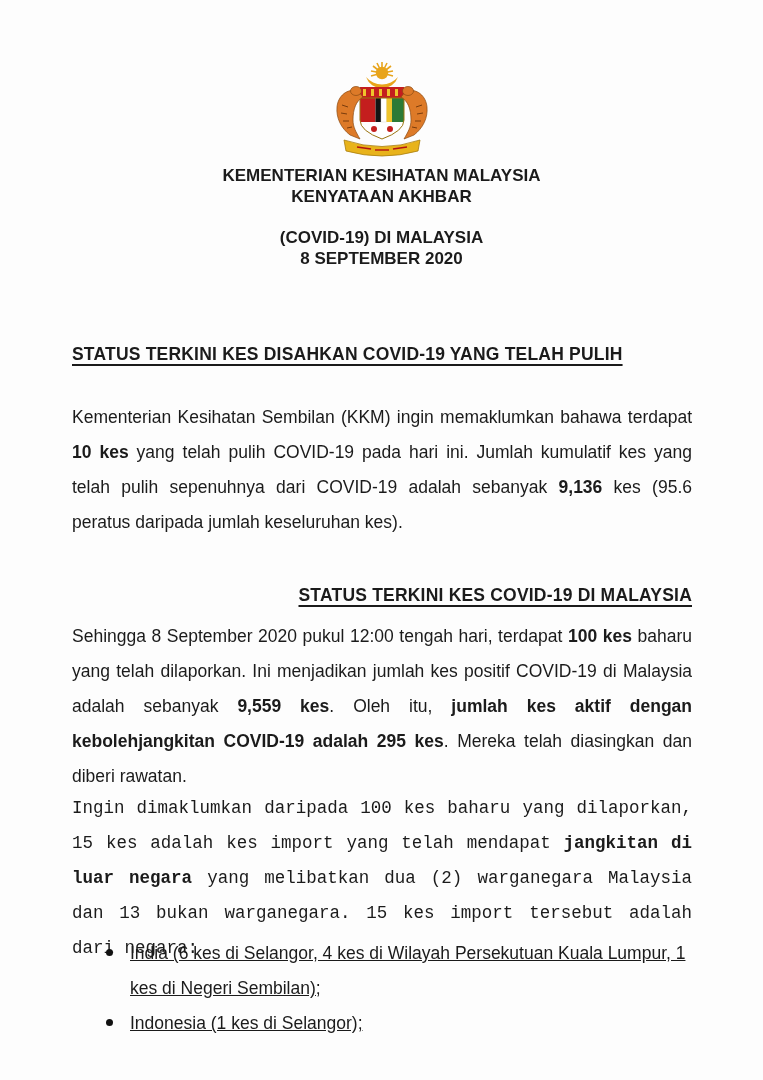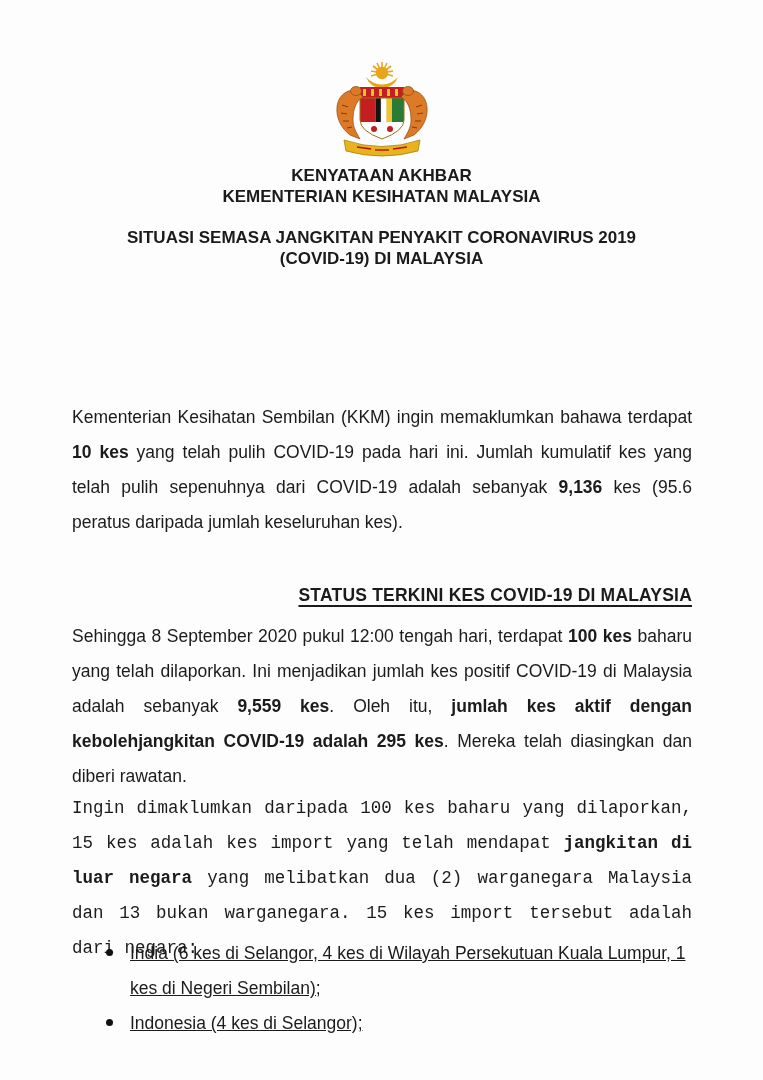--- a/index.html
+++ b/index.html
@@ -129,43 +129,44 @@
       <path d="M17,80 Q55,93 93,80 L91,91 Q55,101 19,91 Z" fill="#E8B31B" stroke="#a87d0e" stroke-width="0.8"></path>
       <g stroke="#B31212" stroke-width="1.4">
         <line x1="30" y1="87" x2="44" y2="89"></line>
           <line x1="48" y1="90" x2="62" y2="90"></line>
         <line x1="66" y1="89" x2="80" y2="87"></line>
       </g>
     </svg>
   </div>
 
   <div class="doc-header">
+    <div>KEMENTERIAN KESIHATAN MALAYSIA</div>
     <div>KENYATAAN AKHBAR</div>
-    <div>KEMENTERIAN KESIHATAN MALAYSIA</div>
     <div class="doc-title">
-      <div>SITUASI SEMASA JANGKITAN PENYAKIT CORONAVIRUS 2019</div>
       <div>(COVID-19) DI MALAYSIA</div>
+      <div>8 SEPTEMBER 2020</div>
     </div>
   </div>
 
+  <div class="content sec-heading h1">STATUS TERKINI KES DISAHKAN COVID-19 YANG TELAH PULIH</div>
 
   <div class="content para p1"><span>Kementerian Kesihatan Sembilan (KKM) ingin memaklumkan bahawa terdapat </span><span class="b">10 kes</span><span> yang telah pulih COVID-19 pada hari ini. Jumlah kumulatif kes yang telah pulih sepenuhnya dari COVID-19 adalah sebanyak </span><span class="b">9,136</span><span> kes (95.6 peratus daripada jumlah keseluruhan kes).</span></div>
 
   <div class="content sec-heading h2">STATUS TERKINI KES COVID-19 DI MALAYSIA</div>
 
   <div class="content para p2"><span>Sehingga 8 September 2020 pukul 12:00 tengah hari, terdapat </span><span class="b">100 kes</span><span> baharu yang telah dilaporkan. Ini menjadikan jumlah kes positif COVID-19 di Malaysia adalah sebanyak </span><span class="b">9,559 kes</span><span>. Oleh itu, </span><span class="b">jumlah kes aktif dengan kebolehjangkitan COVID-19 adalah 295 kes</span><span>. Mereka telah diasingkan dan diberi rawatan.</span></div>
 
   <div class="content para p3"><span>Ingin dimaklumkan daripada 100 kes baharu yang dilaporkan, 15 kes adalah kes import yang telah mendapat </span><span class="b">jangkitan di luar negara</span><span> yang melibatkan dua (2) warganegara Malaysia dan 13 bukan warganegara. 15 kes import tersebut adalah dari negara:</span></div>
 
   <div class="content bullets">
     <ul class="bullet-list">
       <li>
         <span class="bullet-dot"></span>
         <span>India (6 kes di Selangor, 4 kes di Wilayah Persekutuan Kuala Lumpur, 1 kes di Negeri Sembilan);</span>
       </li>
       <li>
         <span class="bullet-dot"></span>
-        <span>Indonesia (4 kes di Selangor);</span>
+        <span>Indonesia (1 kes di Selangor);</span>
       </li>
     </ul>
   </div>
 
 </div>
 
 </body></html>

